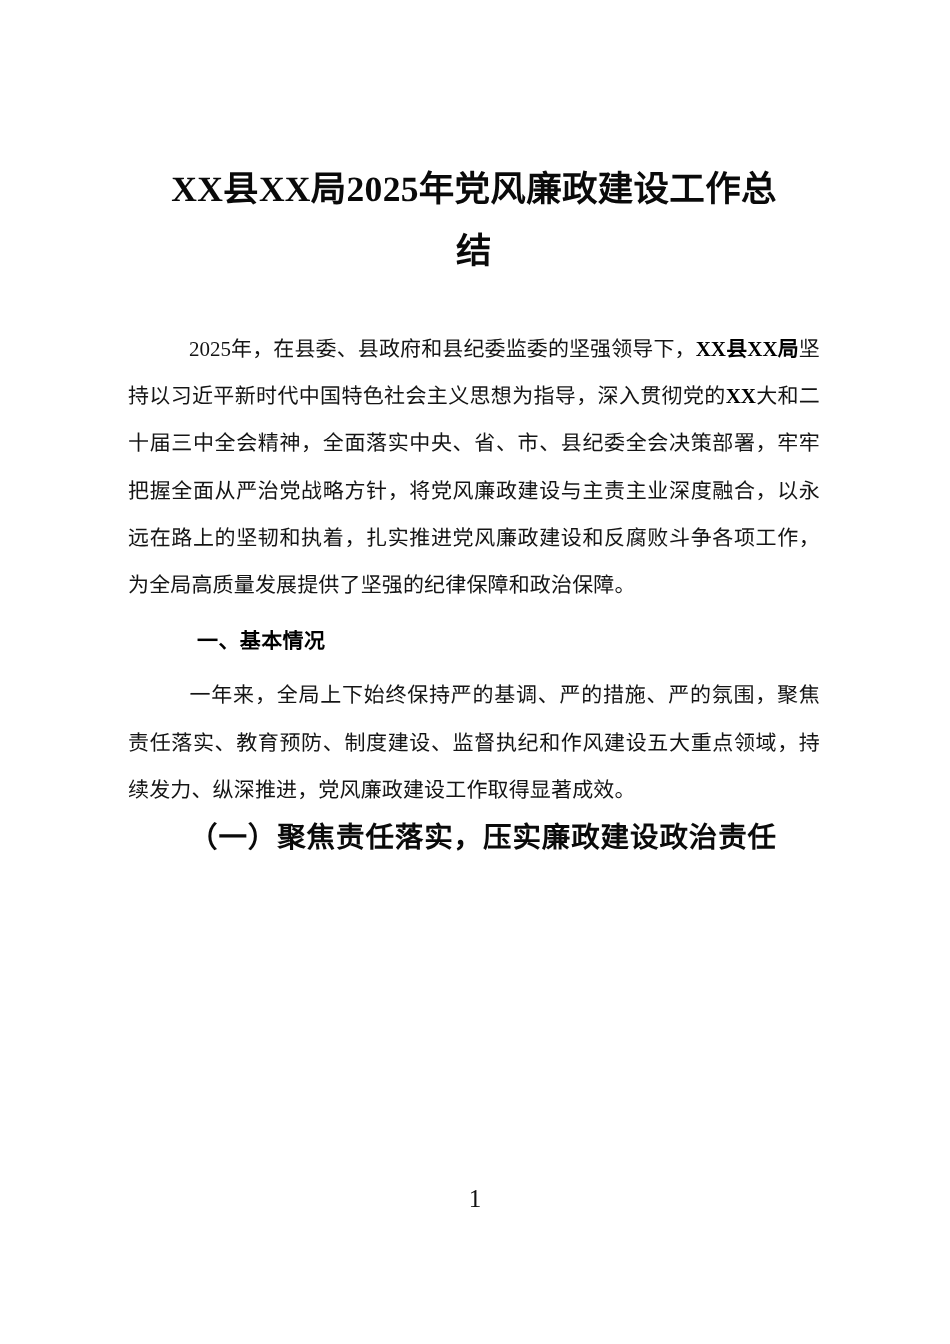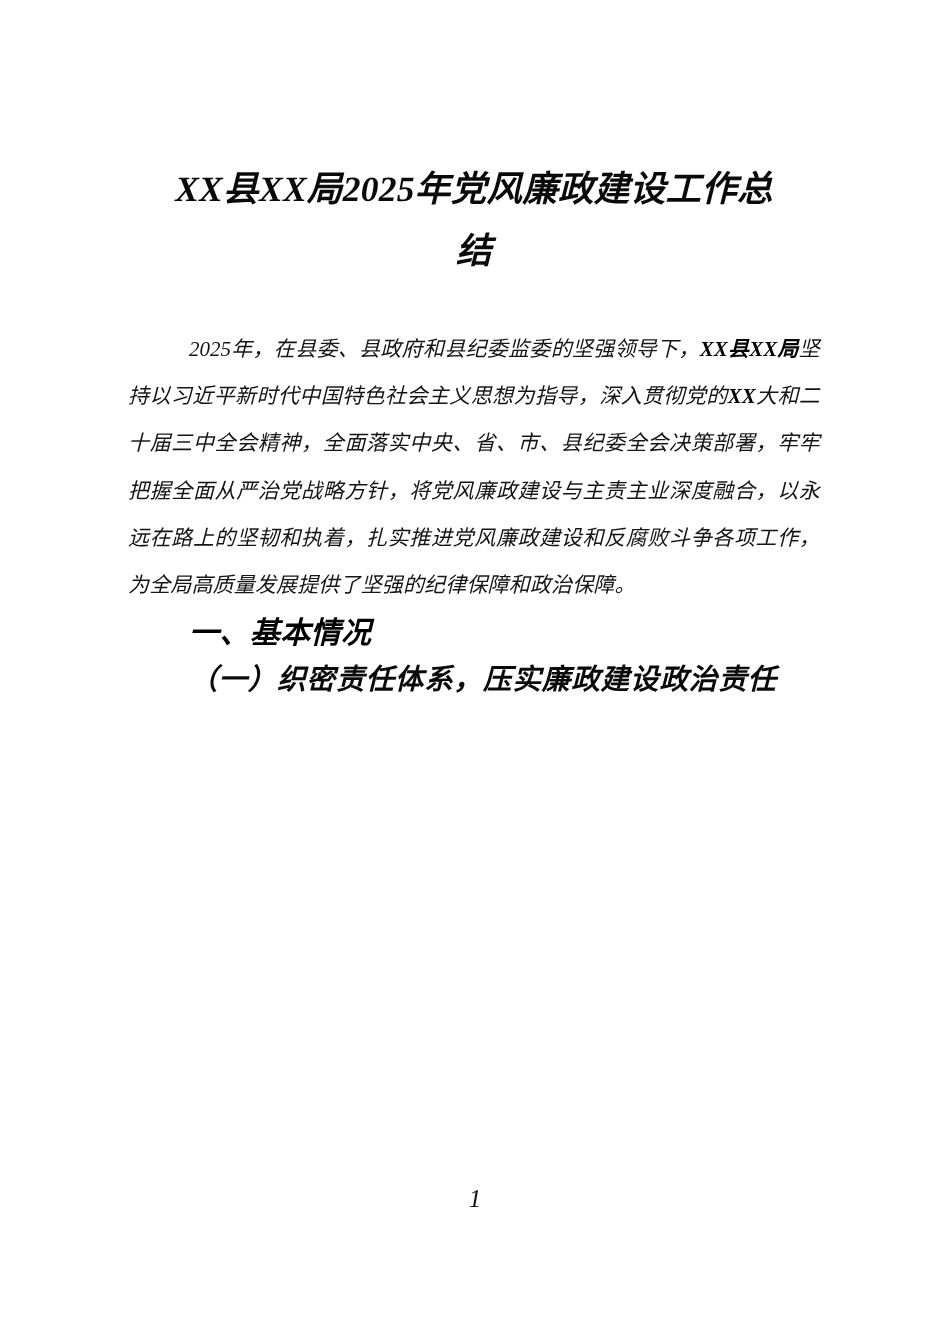--- a/index.html
+++ b/index.html
@@ -18,21 +18,20 @@
     -webkit-font-smoothing: antialiased;
   }
 
   .page {
     position: absolute;
     left: 0;
     top: 0;
     width: 872px;
     height: 1344px;
     background: #ffffff;
-    font-style: italic;
   }
 
   
   .content {
     position: absolute;
     left: 128px;
     top: 0;
     width: 692px;
   }
 
@@ -78,25 +77,25 @@
     letter-spacing: 0;
   }
   .num {
     font-family: "Liberation Serif", "DejaVu Serif", serif;
     font-weight: 400;
     letter-spacing: 0;
   }
 
   
   .h-lvl1 {
-    margin: 0;
+    margin: 8px;
     padding: 0;
     font-family: "Liberation Sans", "DejaVu Sans", sans-serif;
     font-weight: 700;
-    font-size: 30px;
+    font-size: 21px;
     line-height: 47.2px;
     color: #000000;
     letter-spacing: 0.4px;
   }
   .h-lvl1 .ind {
     display: inline-block;
     width: 61px;
   }
 
   
@@ -142,21 +141,22 @@
       <span>XX县XX局2025年党风廉政建设工作总</span><br>
       <span>结</span>
     </h1>
 
     <div class="gap-title-body"></div>
 
     <p class="para"><span class="ind"></span><span class="num">2025年，在县委、县政府和县纪委监委的坚强领导下，</span><span class="b">XX县XX局</span><span>坚持以习近平新时代中国特色社会主义思想为指导，深入贯彻党的</span><span class="b">XX</span><span>大和二十届三中全会精神，全面落实中央、省、市、县纪委全会决策部署，牢牢把握全面从严治党战略方针，将党风廉政建设与主责主业深度融合，以永远在路上的坚韧和执着，扎实推进党风廉政建设和反腐败斗争各项工作，为全局高质量发展提供了坚强的纪律保障和政治保障。</span></p>
 
     <p class="h-lvl1"><span class="ind"></span><span>一、基本情况</span></p>
 
+    <p class="para"><span class="ind"></span><span>一年来，全局上下始终保持严的基调、严的措施、严的氛围，聚焦责任落实、教育预防、制度建设、监督执纪和作风建设五大重点领域，持续发力、纵深推进，党风廉政建设工作取得显著成效。</span></p>
 
-    <p class="h-lvl2"><span class="ind"></span><span>（一）织密责任体系，压实廉政建设政治责任</span></p>
+    <p class="h-lvl2"><span class="ind"></span><span>（一）聚焦责任落实，压实廉政建设政治责任</span></p>
 
 
   </div>
 
   <div class="page-number">1</div>
 
 </div>
 
 </body></html>

